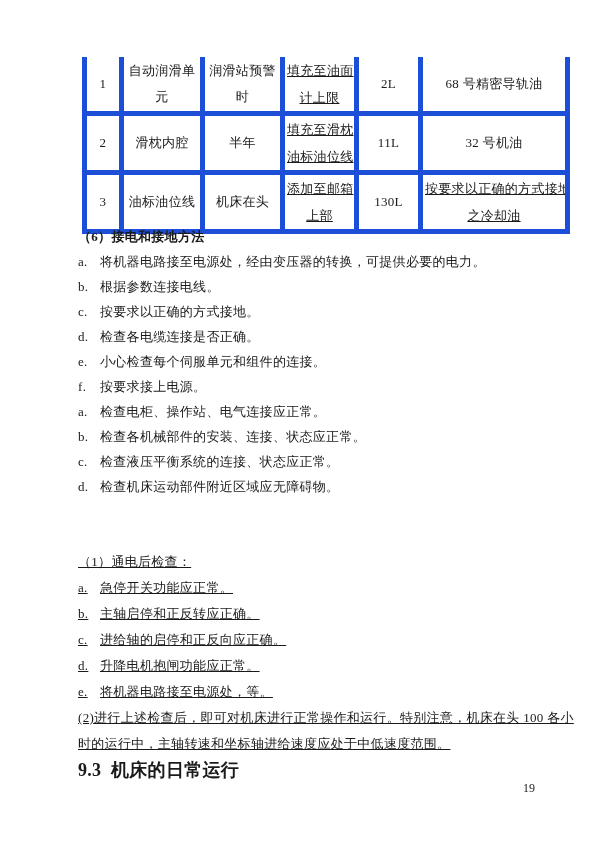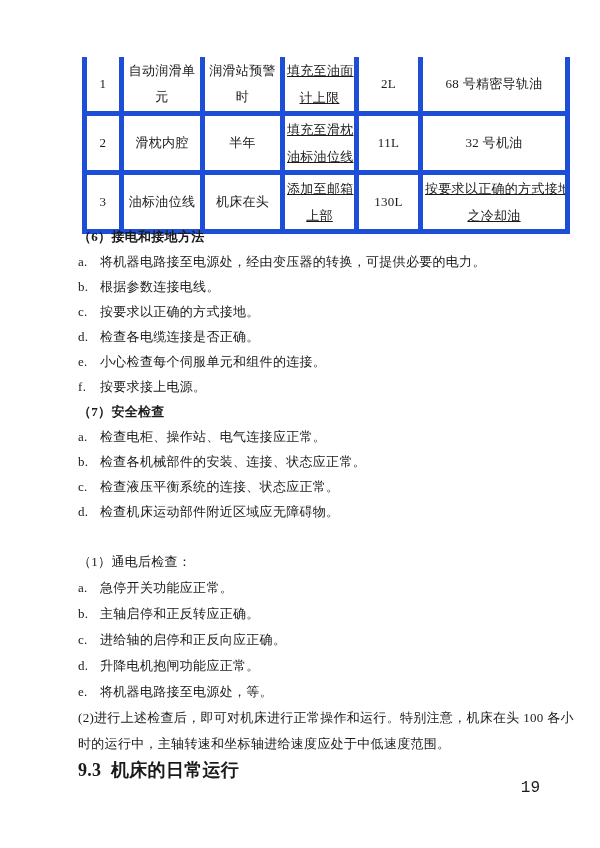--- a/index.html
+++ b/index.html
@@ -39,37 +39,37 @@
   
   .block { position:absolute; left:75px; width:478px; }
   .block1 { top:224px; }
   .block2 { top:549px; }
   .ln {
     height:25px; line-height:25px;
     font-size:13px;
     letter-spacing:0.3px;
     white-space:pre;
   }
-  .block2 .ln { height:26px; line-height:26px; }
+  .block2 .ln { height:26px; line-height:26px;text-decoration:underline; }
   .ln.heading { font-weight:bold; padding-left:3px; }
   .ln.plain { padding-left:3px; }
   .ln.item { display:flex; padding-left:3px; }
   .ln.item .marker { flex:0 0 22px; width:22px; }
   .ln.item .txt { flex:1; }
   .h93 {
     position:absolute; left:75px; top:757px; width:478px;
     height:26px; line-height:26px;
     font-size:18px; font-weight:bold;
     letter-spacing:0.3px; padding-left:3px;
     white-space:pre;
   }
   .page-number {
     position:absolute; left:518px; top:780px;
-    width:22px; text-align:right;
-    font-size:16px; line-height:16px;font-family:Liberation Mono, monospace;
+    width:22px; text-align:center;
+    font-size:12px; line-height:16px;
   }
 </style>
 </head>
 <body>
 
 <div class="page">
 
   <table class="lub">
     <colgroup>
       <col style="width:37px">
@@ -142,21 +142,20 @@
       <span class="txt">检查各电缆连接是否正确。</span>
     </div>
     <div class="ln item">
       <span class="marker">e.</span>
       <span class="txt">小心检查每个伺服单元和组件的连接。</span>
     </div>
     <div class="ln item">
       <span class="marker">f.</span>
       <span class="txt">按要求接上电源。</span>
     </div>
-    <div class="ln heading">（7）安全检查</div>
     <div class="ln item">
       <span class="marker">a.</span>
       <span class="txt">检查电柜、操作站、电气连接应正常。</span>
     </div>
     <div class="ln item">
       <span class="marker">b.</span>
       <span class="txt">检查各机械部件的安装、连接、状态应正常。</span>
     </div>
     <div class="ln item">
       <span class="marker">c.</span>

